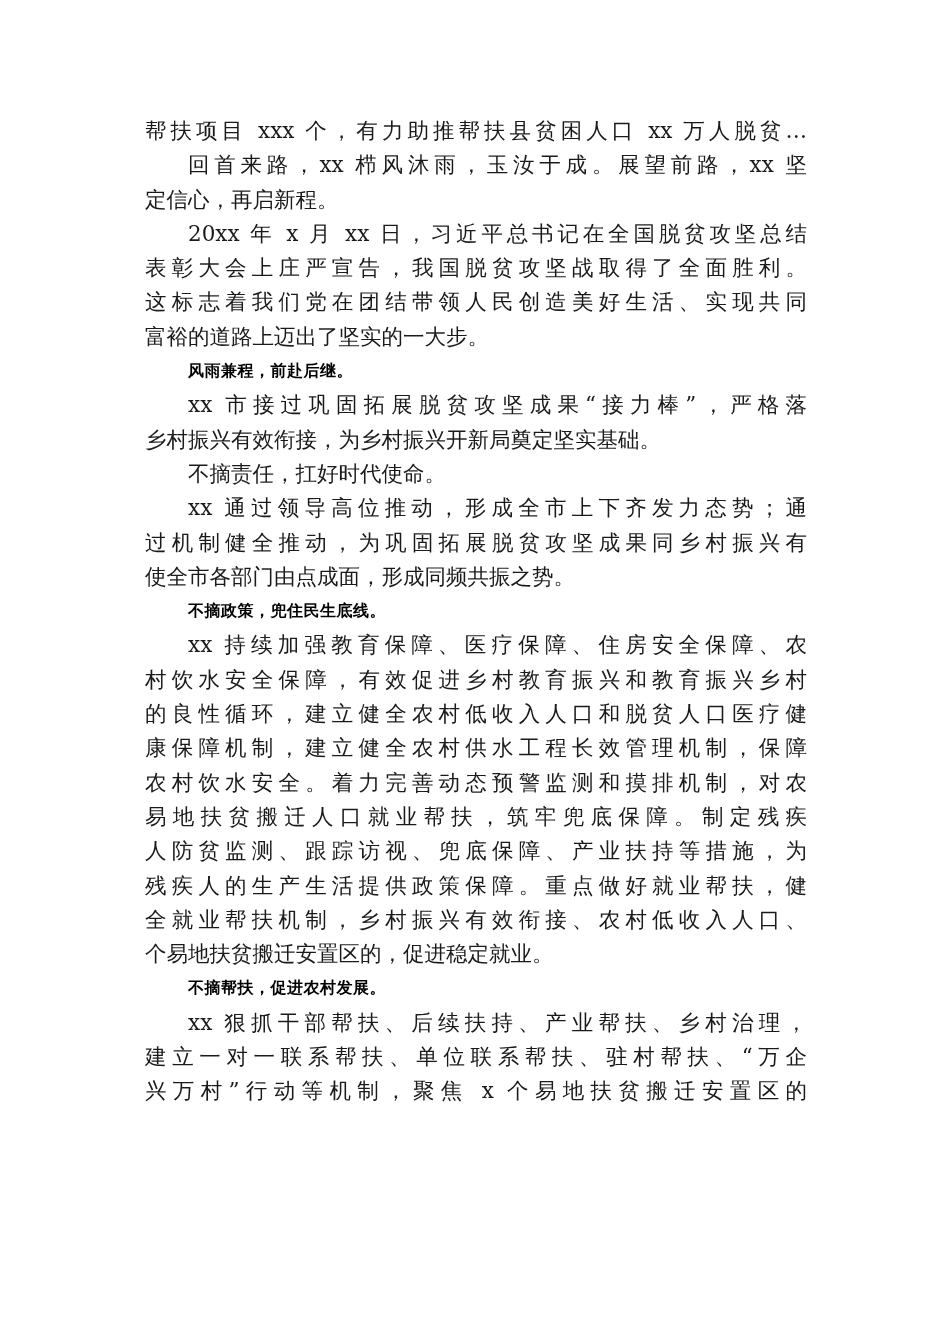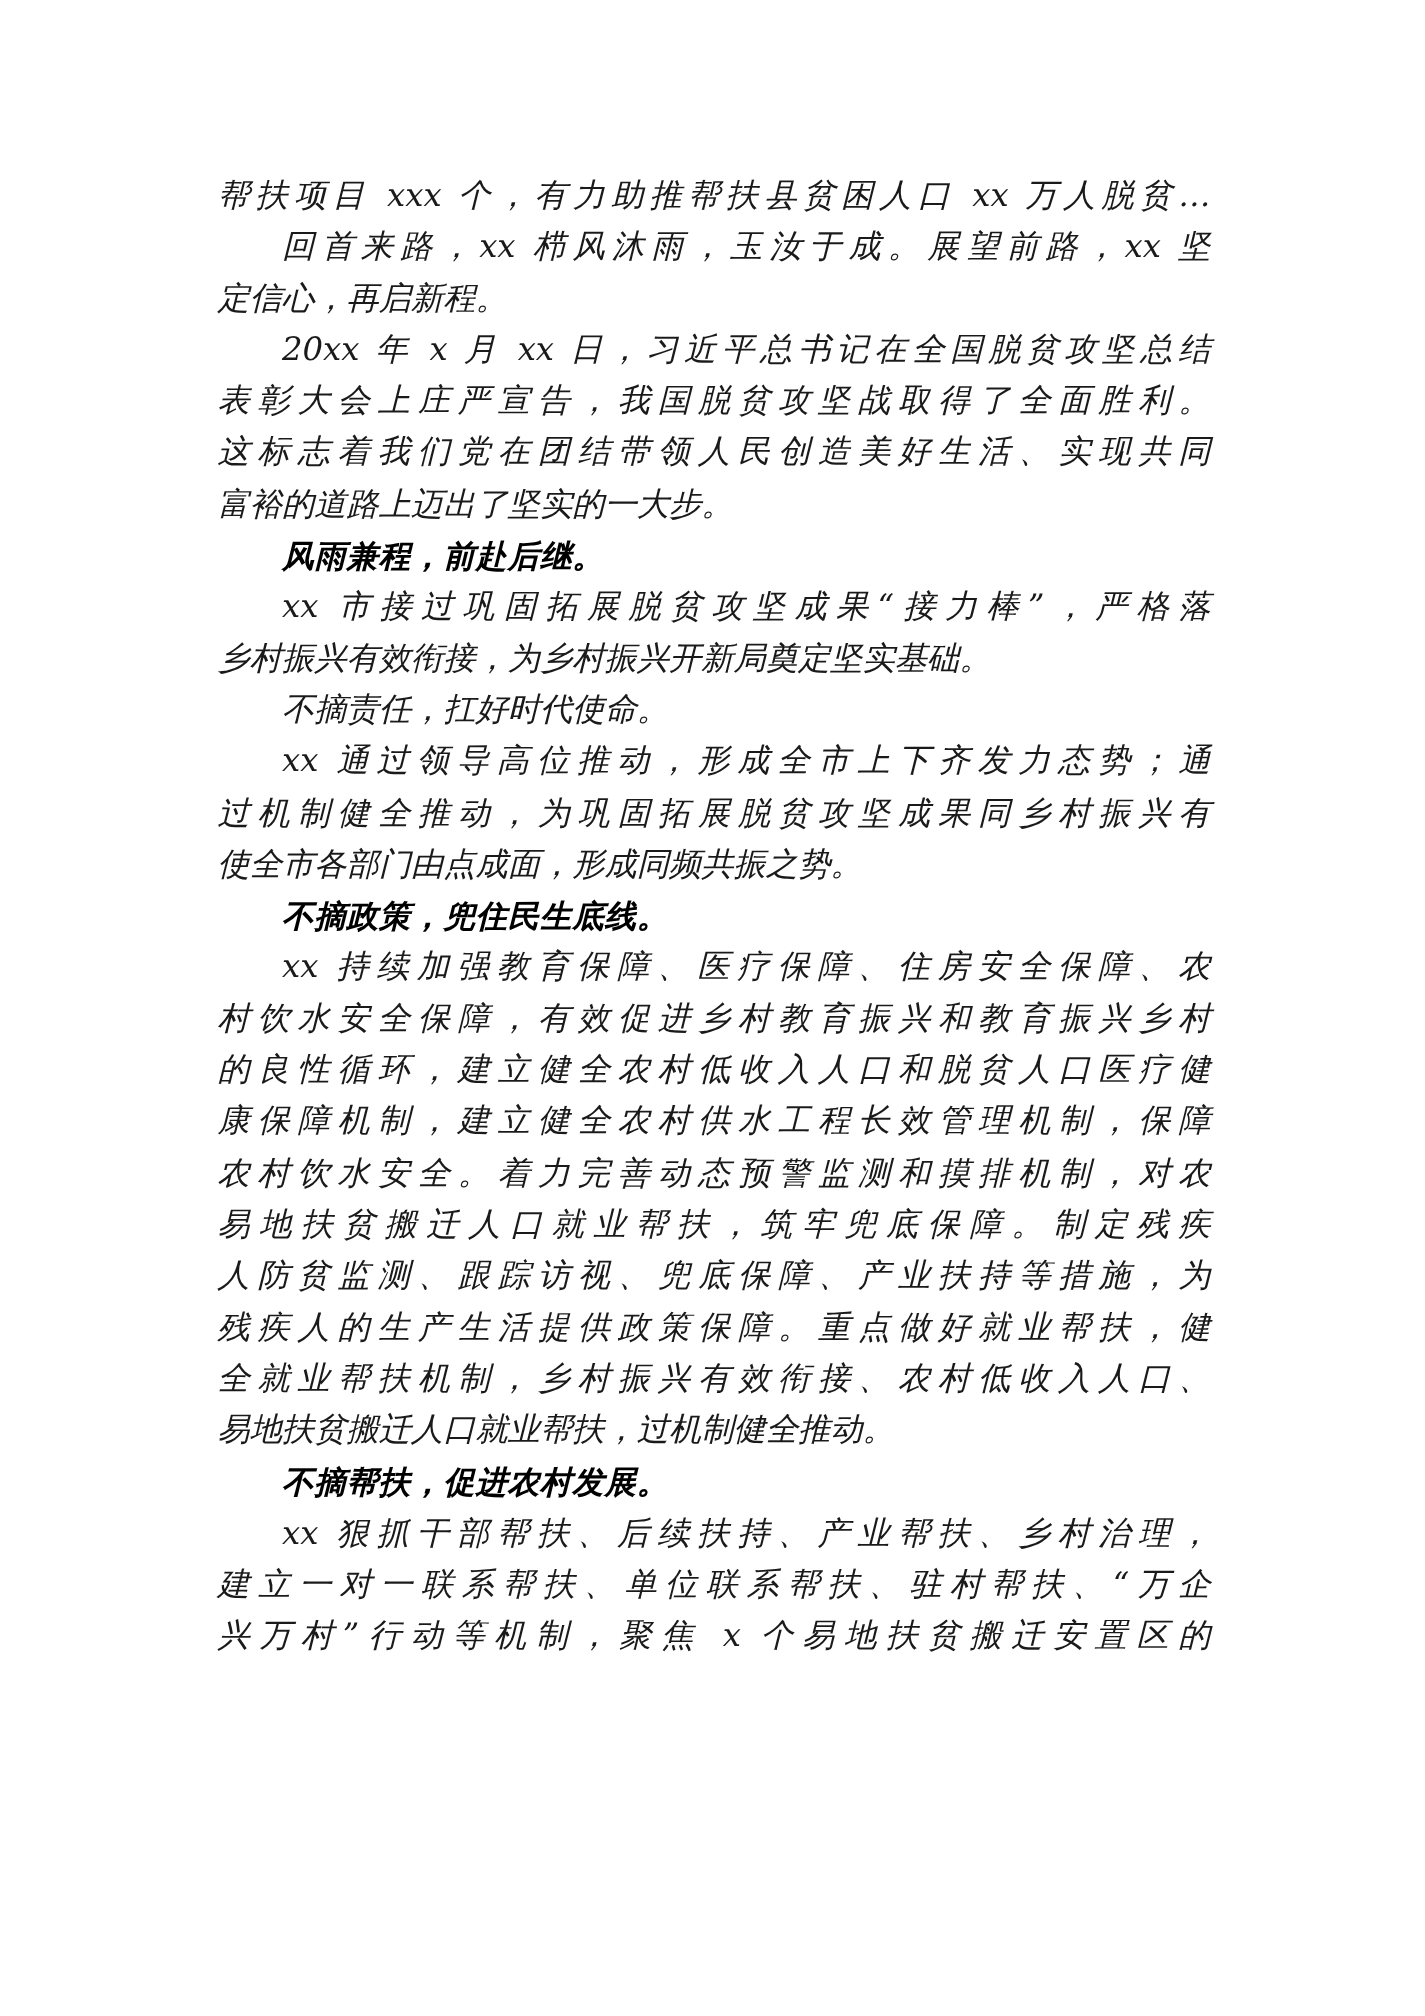--- a/index.html
+++ b/index.html
@@ -23,32 +23,31 @@
   }
   .line {
     display: block;
     height: 34.3px;
     line-height: 34.3px;
     font-size: 21.5px;
     white-space: nowrap;
     text-align: justify;
     text-align-last: justify;
     letter-spacing: 0;
-    font-style: italic;
   }
   .line.last {
     text-align-last: left;
   }
   .line.indent {
     padding-left: 43px;
   }
   .line.heading {
     font-family: "DejaVu Sans", "Liberation Sans", sans-serif;
     font-weight: bold;
-    font-size: 21px;
+    font-size: 16px;
     color: #000;
     letter-spacing: 0.5px;
   }
 </style>
 </head>
 <body>
 
 <div class="page">
 
   <div>
@@ -93,21 +92,21 @@
   <div>
     <span class="line indent">xx 持续加强教育保障、医疗保障、住房安全保障、农</span>
     <span class="line">村饮水安全保障，有效促进乡村教育振兴和教育振兴乡村</span>
     <span class="line">的良性循环，建立健全农村低收入人口和脱贫人口医疗健</span>
     <span class="line">康保障机制，建立健全农村供水工程长效管理机制，保障</span>
     <span class="line">农村饮水安全。着力完善动态预警监测和摸排机制，对农</span>
     <span class="line">易地扶贫搬迁人口就业帮扶，筑牢兜底保障。制定残疾</span>
     <span class="line">人防贫监测、跟踪访视、兜底保障、产业扶持等措施，为</span>
     <span class="line">残疾人的生产生活提供政策保障。重点做好就业帮扶，健</span>
     <span class="line">全就业帮扶机制，乡村振兴有效衔接、农村低收入人口、</span>
-    <span class="line last">易地扶贫搬迁人口就业帮扶，过机制健全推动。</span>
+    <span class="line last">个易地扶贫搬迁安置区的，促进稳定就业。</span>
   </div>
 
   <div>
     <span class="line indent last heading">不摘帮扶，促进农村发展。</span>
   </div>
 
   <div>
     <span class="line indent">xx 狠抓干部帮扶、后续扶持、产业帮扶、乡村治理，</span>
     <span class="line">建立一对一联系帮扶、单位联系帮扶、驻村帮扶、“万企</span>
     <span class="line">兴万村”行动等机制，聚焦 x 个易地扶贫搬迁安置区的</span>

